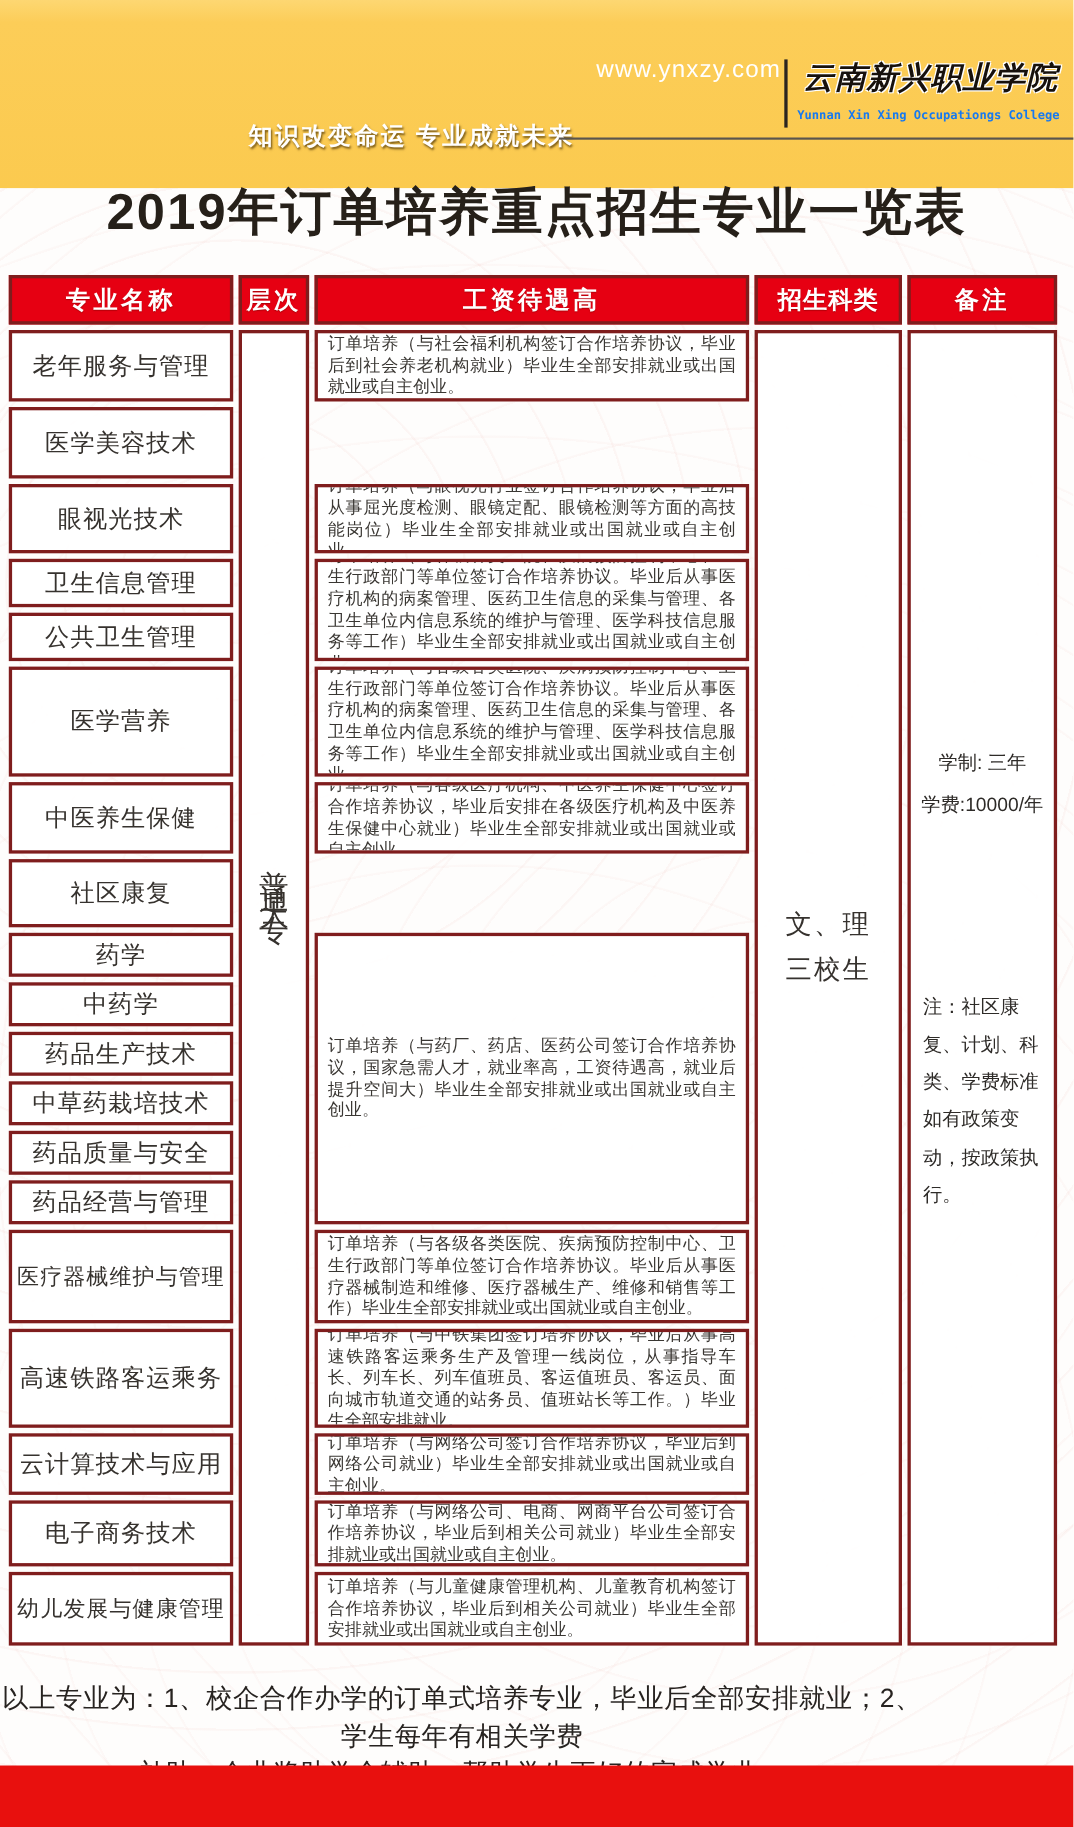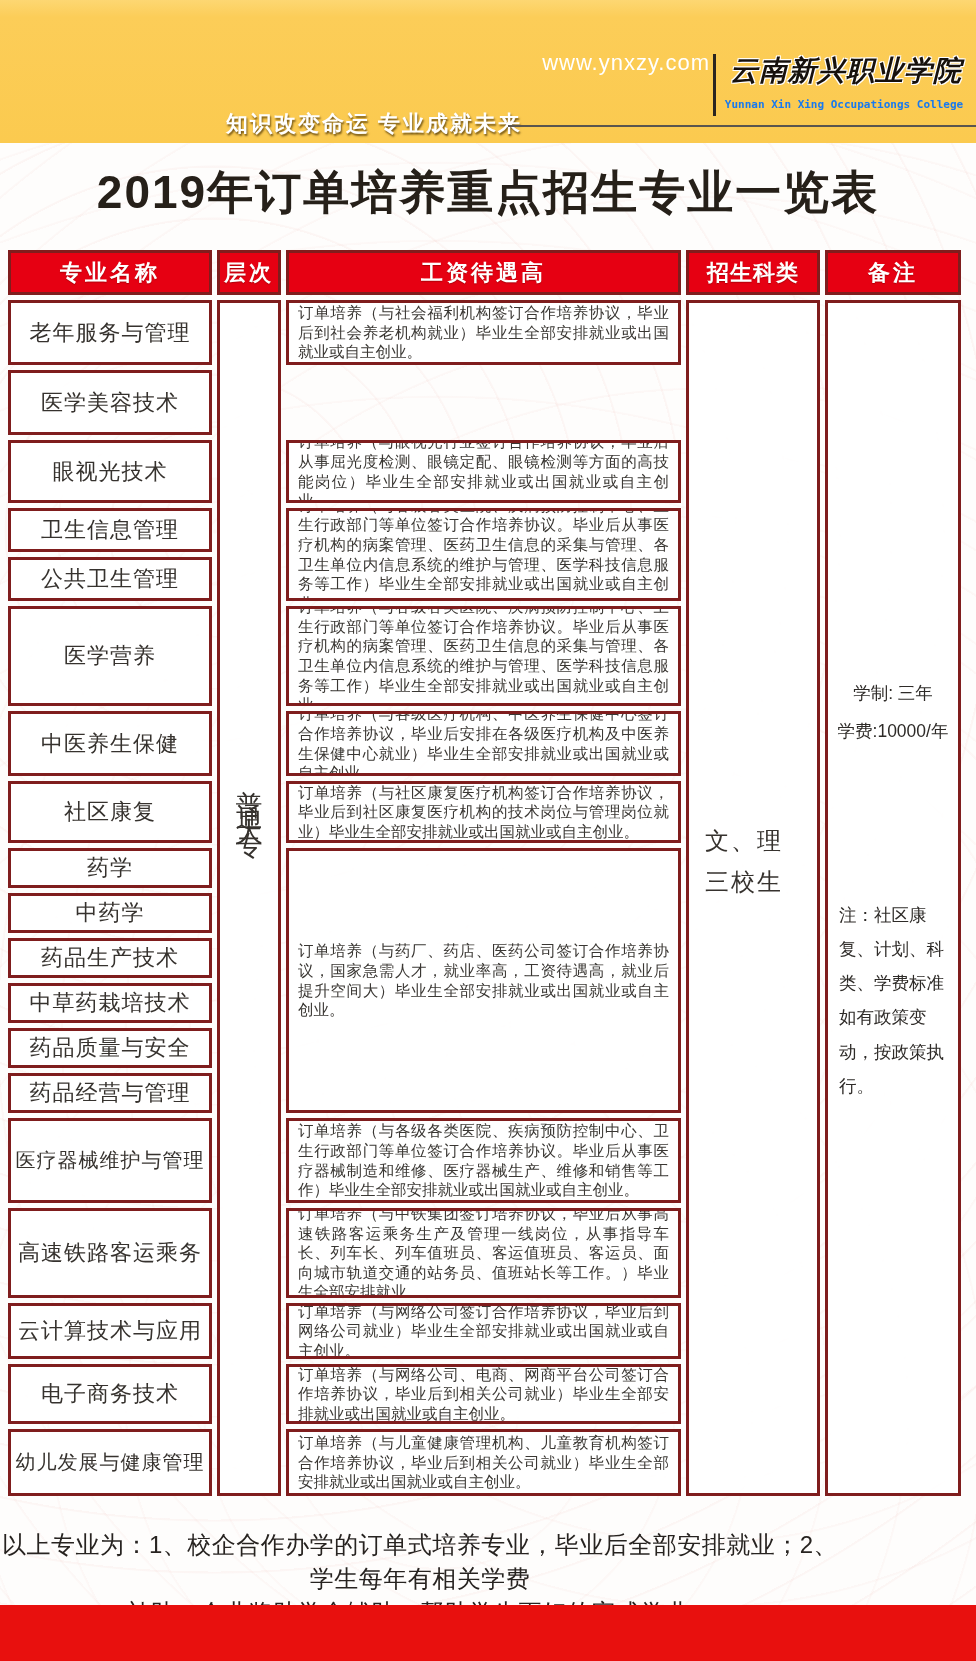--- a/index.html
+++ b/index.html
@@ -10,21 +10,21 @@
   }
   .page::before{
     content:""; position:absolute; inset:0; pointer-events:none;
     background-image:
       repeating-radial-gradient(circle at 22% 32%, rgba(224,122,110,0.055) 0 1.5px, transparent 2.5px 52px),
       repeating-radial-gradient(circle at 72% 62%, rgba(224,122,110,0.045) 0 1.5px, transparent 2.5px 64px),
       repeating-radial-gradient(circle at 45% 85%, rgba(224,122,110,0.04) 0 1.5px, transparent 2.5px 78px);
   }
   
   .banner{
-    position:absolute; top:0; left:0; width:976px; height:143px;
+    position:absolute; top:0; left:0; width:976px; height:171px;
     background:linear-gradient(#fdd772 0%, #fccd58 12%, #fbca4f 100%);
   }
   .site{ position:absolute; top:50px; right:266px; color:#fff; font-size:22px; text-align:right; letter-spacing:1px;}
   .phone{ position:absolute; top:82px; right:266px; color:#fff; font-size:23px; text-align:right; letter-spacing:0.5px;}
   .logo-divider{ position:absolute; top:54px; left:713px; width:3px; height:62px; background:#2b2520;}
   .school-cn{
     position:absolute; top:52px; left:722px; width:248px; text-align:center;
     font-family:"DejaVu Serif", serif; font-weight:bold; font-style:italic;
     font-size:28px; color:#17110c; letter-spacing:1px;
     text-shadow:1px 1px 0 #fff, -1px -1px 0 #fff, 1px -1px 0 #fff, -1px 1px 0 #fff;
@@ -62,22 +62,22 @@
     text-shadow:0 1px 1px rgba(120,0,0,0.5);}
   .major{ font-size:22px; letter-spacing:1px; white-space:nowrap;}
   .train{ font-size:15.5px; line-height:1.26; justify-content:flex-start; text-align:justify;
     padding:5px 9px; color:#3a3733;}
   .train .txt{ width:100%;}
   .levelcell .vtxt{
     position:absolute; top:465px; left:50%; transform:translateX(-50%);
     writing-mode:vertical-rl; font-size:27px; letter-spacing:14px; color:#36322e;
   }
   .catcell .cat-inner{
-    position:absolute; top:518px; left:0; width:100%; 
-    font-size:24px; line-height:1.7; color:#36322e; letter-spacing:2px;margin-left:16px;
+    position:absolute; top:518px; left:0; width:100%; text-align:center;
+    font-size:24px; line-height:1.7; color:#36322e; letter-spacing:2px;
   }
   .remcell .fees{
     position:absolute; top:372px; left:0; width:100%; text-align:center;
     font-size:17.5px; line-height:2.15; color:#2e2b28;
   }
   .remcell .note{
     position:absolute; top:595px; left:11px; right:8px;
     font-size:17.5px; line-height:1.95; color:#2e2b28; text-align:left;
   }
   
@@ -143,23 +143,20 @@
       </div>
     <div class="cell train" style="grid-column:3;grid-row:5 / span 2">
         <div class="txt">订单培养（与各级各类医院、疾病预防控制中心、卫生行政部门等单位签订合作培养协议。毕业后从事医疗机构的病案管理、医药卫生信息的采集与管理、各卫生单位内信息系统的维护与管理、医学科技信息服务等工作）毕业生全部安排就业或出国就业或自主创业。</div>
       </div>
     <div class="cell train" style="grid-column:3;grid-row:7">
         <div class="txt">订单培养（与各级各类医院、疾病预防控制中心、卫生行政部门等单位签订合作培养协议。毕业后从事医疗机构的病案管理、医药卫生信息的采集与管理、各卫生单位内信息系统的维护与管理、医学科技信息服务等工作）毕业生全部安排就业或出国就业或自主创业。</div>
       </div>
     <div class="cell train" style="grid-column:3;grid-row:8">
         <div class="txt">订单培养（与各级医疗机构、中医养生保健中心签订合作培养协议，毕业后安排在各级医疗机构及中医养生保健中心就业）毕业生全部安排就业或出国就业或自主创业。</div>
       </div>
-    <div class="cell train" style="grid-column:3;grid-row:9">
-        <div class="txt">订单培养（与社区康复医疗机构签订合作培养协议，毕业后到社区康复医疗机构的技术岗位与管理岗位就业）毕业生全部安排就业或出国就业或自主创业。</div>
-      </div>
     <div class="cell train" style="grid-column:3;grid-row:10 / span 6">
         <div class="txt">订单培养（与药厂、药店、医药公司签订合作培养协议，国家急需人才，就业率高，工资待遇高，就业后提升空间大）毕业生全部安排就业或出国就业或自主创业。</div>
       </div>
     <div class="cell train" style="grid-column:3;grid-row:16">
         <div class="txt">订单培养（与各级各类医院、疾病预防控制中心、卫生行政部门等单位签订合作培养协议。毕业后从事医疗器械制造和维修、医疗器械生产、维修和销售等工作）毕业生全部安排就业或出国就业或自主创业。</div>
       </div>
     <div class="cell train" style="grid-column:3;grid-row:17">
         <div class="txt">订单培养（与中铁集团签订培养协议，毕业后从事高速铁路客运乘务生产及管理一线岗位，从事指导车长、列车长、列车值班员、客运值班员、客运员、面向城市轨道交通的站务员、值班站长等工作。）毕业生全部安排就业。</div>
       </div>
     <div class="cell train" style="grid-column:3;grid-row:18">

